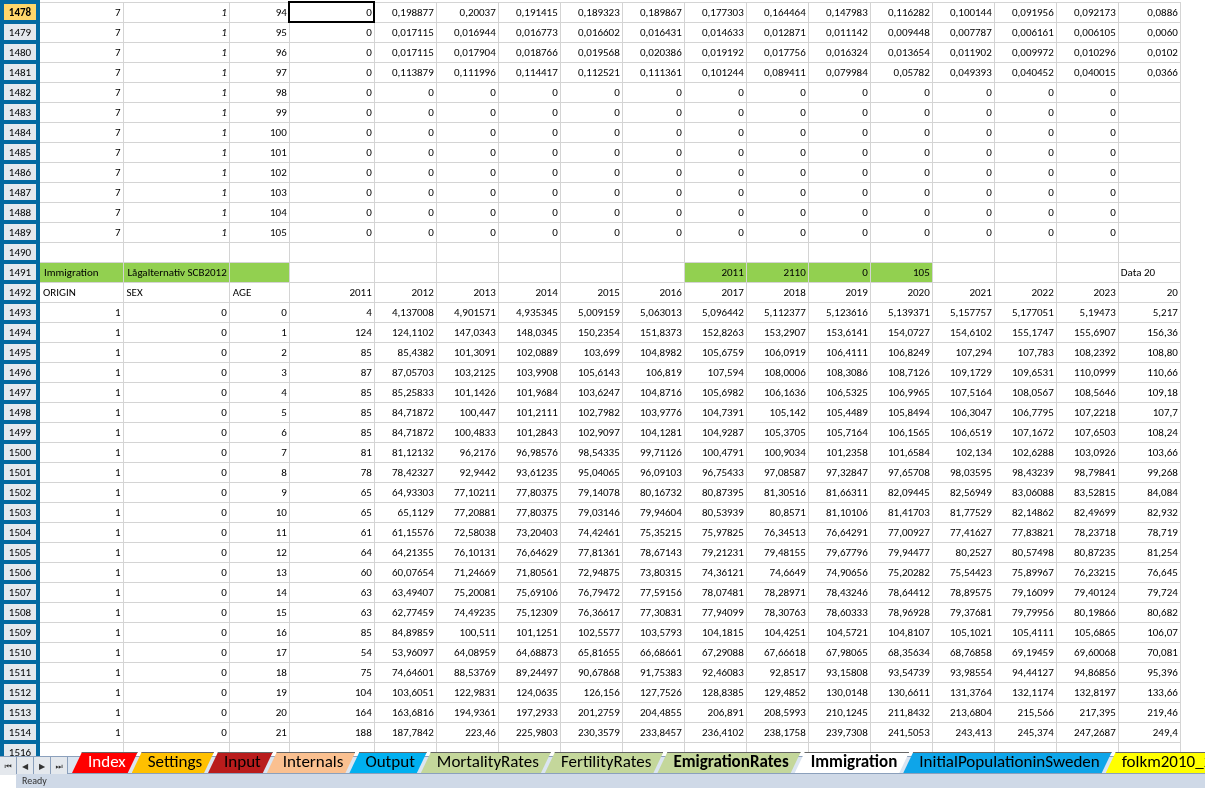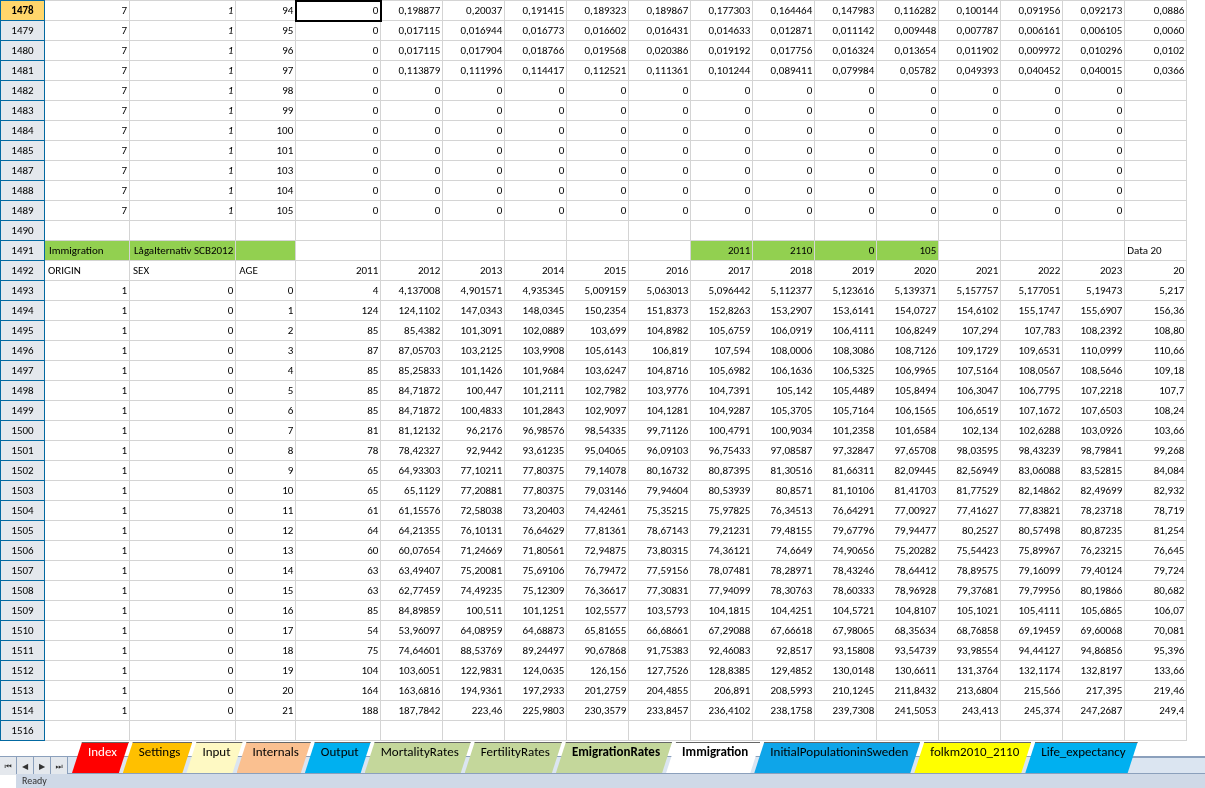--- a/index.html
+++ b/index.html
@@ -1,39 +1,39 @@
 <!DOCTYPE html>
 <html><head>
 <meta charset="utf-8">
 <style>
   * { box-sizing: border-box; margin: 0; padding: 0; }
   body { font-family: Calibri, Arial, sans-serif; font-size: 11px; background: #fff; width: 1205px; height: 788px; overflow: hidden; position: relative; }
   .grid-container { width: 1205px; height: 756px; overflow: hidden; background: #fff; }
   table { border-collapse: collapse; table-layout: fixed; }
   td, th { border: 1px solid #d4d4d4; height: 20px; padding: 0 2px; overflow: hidden; white-space: nowrap; font-size: 11px; }
   td { text-align: right; }
-  .row-header { background: #e4e8ed; border: 1px solid #0369a1; color: #000; text-align: center; font-weight: normal; width: 44px; min-width: 30px; cursor: pointer;}
+  .row-header { background: #e4e8ed; border: 4px solid #0369a1; color: #000; text-align: center; font-weight: normal; width: 36px; min-width: 30px; cursor: pointer;}
   .row-header.active { background: #ffd66b; color: #000; font-weight: bold; }
   .active-cell { outline: 2px solid #000; outline-offset: -1px; background: #fff; position: relative; z-index: 2;}
   .green-hdr { background: #92d050; text-align: left; padding-left: 4px; }
   .green-hdr-r { background: #92d050; text-align: right; }
   .text-left { text-align: left; padding-left: 3px; }
   .italic { font-style: italic; }
   .col-A { width: 85px; }
   .col-B { width: 71px; }
   .col-C { width: 60px; }
   .col-D { width: 85px; }
   .col-std { width: 62px; }
   
   
   .tab-bar { position: absolute; bottom: 14px; left: 0; width: 1205px; height: 18px; background: #dbe5f1; display: flex; align-items: center; border-top: 1px solid #8ba0bc; border-bottom: 1px solid #8ba0bc;}
   .nav-btns { display: flex; height: 100%; }
   .nav-btn { width: 17px; height: 18px; display: flex; align-items: center; justify-content: center; background: #e4e8ed; border-right: 1px solid #8ba0bc; cursor: pointer; font-size: 8px; color: #333;}
   .tabs { display: flex; height: 100%; align-items: flex-end; padding-left: 4px;}
-  .tab { position: relative; height: 31px; padding: 0 12px 0 16px; margin-right: -6px; font-size: 13px; line-height: 17px; cursor: pointer; clip-path: polygon(10px 0, 100% 0, calc(100% - 10px) 100%, 0 100%); border-top: 1px solid #666;}
+  .tab { position: relative; height: 21px; padding: 0 12px 0 16px; margin-right: -6px; font-size: 17px; line-height: 17px; cursor: pointer; clip-path: polygon(10px 0, 100% 0, calc(100% - 10px) 100%, 0 100%); border-top: 1px solid #666;}
   .tab.active { font-weight: bold; background: #fff !important; z-index: 5; }
   .tab-extra { flex: 1; background: #dbe5f1; height: 100%; border-top: 1px solid #8ba0bc;}
   
   .status-bar { position: absolute; bottom: 0; left: 16px; width: 1205px; height: 14px; background: #cfd9e7; font-size: 10px; padding-left: 6px; line-height: 14px; color: #333;}
 </style>
 </head>
 <body>
 
 <div class="grid-container">
   <table id="sheet">
@@ -212,20 +212,40 @@
           <td>0</td>
           <td>0</td>
           <td>0</td>
           <td>0</td>
           <td>0</td>
           <td>0</td>
           <td>0</td>
           <td></td>
         </tr>
         <tr>
+          <th class="row-header">1486</th>
+          <td>7</td>
+          <td class="italic">1</td>
+          <td>102</td>
+          <td>0</td>
+          <td>0</td>
+          <td>0</td>
+          <td>0</td>
+          <td>0</td>
+          <td>0</td>
+          <td>0</td>
+          <td>0</td>
+          <td>0</td>
+          <td>0</td>
+          <td>0</td>
+          <td>0</td>
+          <td>0</td>
+          <td></td>
+        </tr>
+        <tr>
           <th class="row-header">1487</th>
           <td>7</td>
           <td class="italic">1</td>
           <td>103</td>
           <td>0</td>
           <td>0</td>
           <td>0</td>
           <td>0</td>
           <td>0</td>
           <td>0</td>
@@ -805,21 +825,21 @@
 <div class="tab-bar">
   <div class="nav-btns">
     <div class="nav-btn">⏮</div>
     <div class="nav-btn">◀</div>
     <div class="nav-btn">▶</div>
     <div class="nav-btn">⏭</div>
   </div>
   <div class="tabs" id="tabs">
       <div class="tab" style="background: rgb(255, 0, 0); color: rgb(255, 255, 255);">Index</div>
       <div class="tab" style="background: rgb(255, 192, 0); color: rgb(0, 0, 0);">Settings</div>
-      <div class="tab" style="background: #fef9c3; color: rgb(0, 0, 0); text-align: center;">Input</div>
+      <div class="tab" style="background: #b91c1c; color: rgb(0, 0, 0); text-align: center;">Input</div>
       <div class="tab" style="background: rgb(250, 192, 144); color: rgb(0, 0, 0);">Internals</div>
       <div class="tab" style="background: rgb(0, 176, 240); color: rgb(0, 0, 0);">Output</div>
       <div class="tab" style="background: rgb(196, 215, 155); color: rgb(0, 0, 0);">MortalityRates</div>
       <div class="tab" style="background: rgb(196, 215, 155); color: rgb(0, 0, 0);">FertilityRates</div>
       <div class="tab" style="background: rgb(196, 215, 155); color: rgb(0, 0, 0); font-weight: bold;">EmigrationRates</div>
       <div class="tab active" style="background: rgb(255, 255, 255); color: rgb(0, 0, 0);">Immigration</div>
       <div class="tab" style="background: #0ea5e9; color: rgb(0, 0, 0);">InitialPopulationinSweden</div>
       <div class="tab" style="background: rgb(255, 255, 0); color: rgb(0, 0, 0);">folkm2010_2110</div>
       <div class="tab" style="background: rgb(0, 176, 240); color: rgb(0, 0, 0);">Life_expectancy</div>
     </div>

